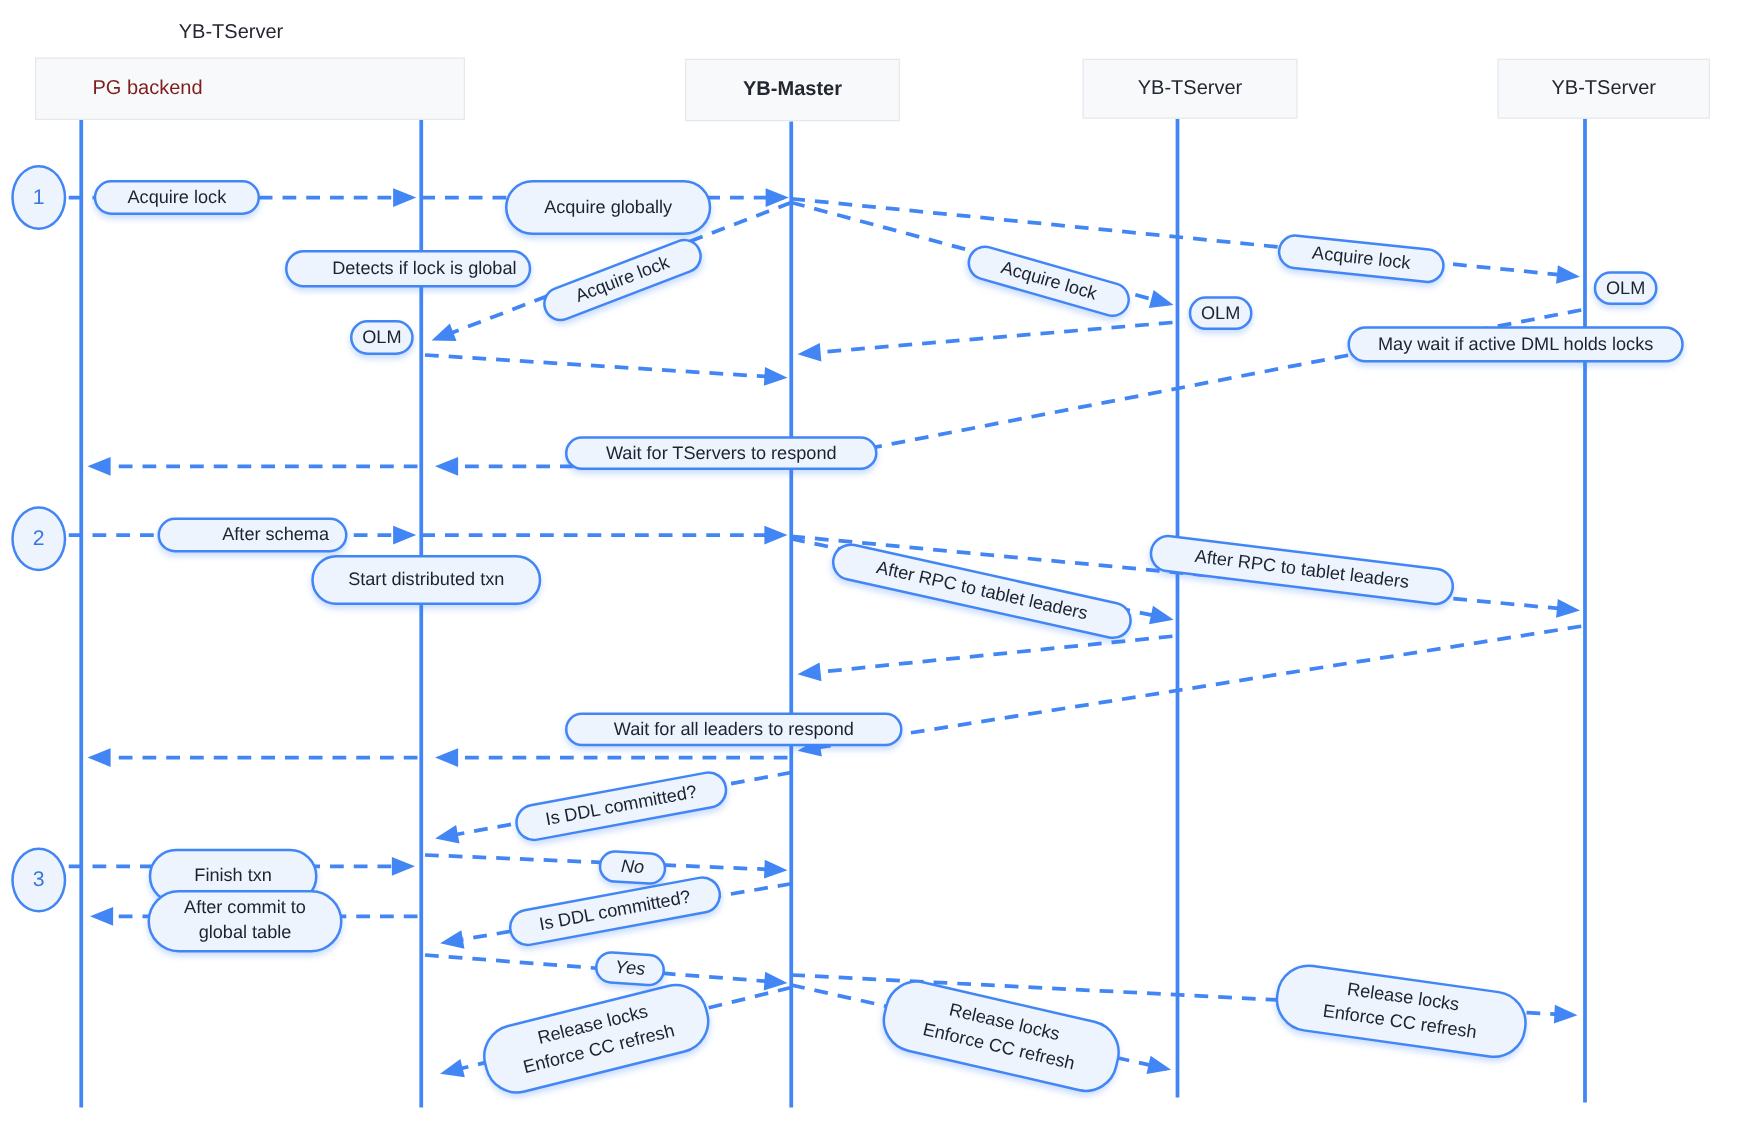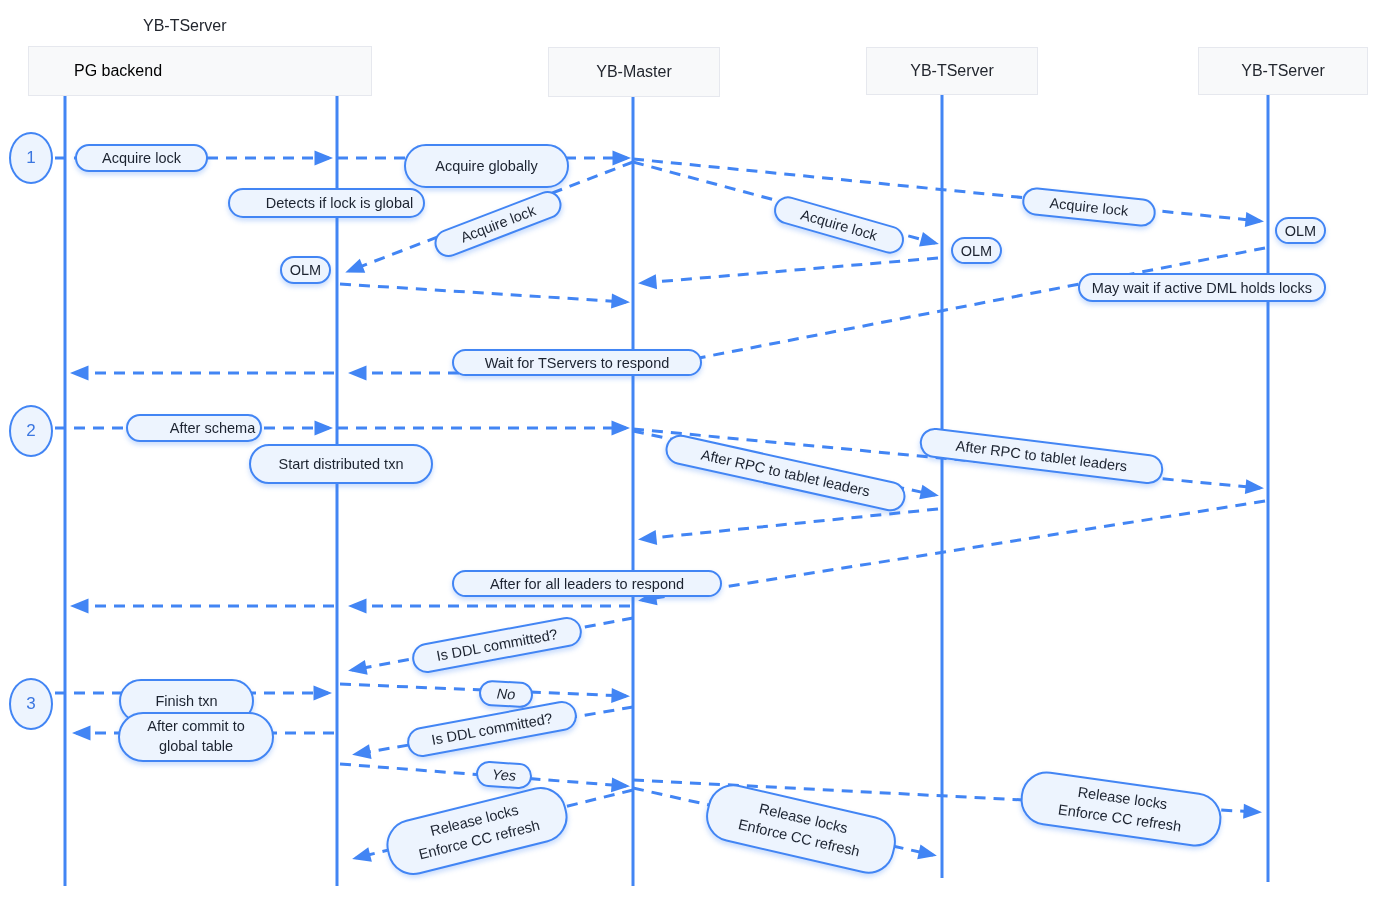--- a/index.html
+++ b/index.html
@@ -22,21 +22,21 @@
     position:absolute;box-sizing:border-box;background:#f8f9fa;border:1.5px solid #e6e8ee;
     display:flex;align-items:center;justify-content:center;font-size:16px;color:#23272f;
   }
   .grouplabel{position:absolute;font-size:16px;color:#23272f;}
   .stepcircle{
     position:absolute;box-sizing:border-box;width:44px;height:52px;border:2.5px solid #4285f4;
     border-radius:50%;background:#edf4fe;color:#3b76e0;display:flex;align-items:center;justify-content:center;
     font-size:17px;
   }
   .groupnames{position:absolute;left:0;top:0;width:100%;height:100%;}
-  .groupnames span{position:absolute;top:0;height:100%;display:flex;align-items:center;font-size:16px;color:#000000;}
+  .groupnames span{position:absolute;top:0;height:100%;display:flex;align-items:center;font-size:16px;color:#7f1d1d;}
 </style>
 </head>
 <body>
 
 <div class="stage">
 
   <svg class="wires" width="1396" height="908" viewBox="0 0 1396 908">
     <defs>
       <marker id="arr" viewBox="0 0 20 16" markerWidth="20" markerHeight="16" refX="15" refY="8" orient="auto" markerUnits="userSpaceOnUse">
         <path d="M0.5,0.5 L19,8 L0.5,15.5 Z" fill="#4285f4"></path>
@@ -81,45 +81,45 @@
   </svg>
 
   <div class="grouplabel" style="left:143px;top:17px;">YB-TServer</div>
 
   <div class="pbox" style="left:28px;top:46px;width:344px;height:50px;">
     <div class="groupnames">
       <span style="left:45px;">PG backend</span>
     </div>
   </div>
 
-  <div class="pbox" style="left:548px;top:47px;width:172px;height:50px;">YB-Master</div>
+  <div class="pbox" style="left:548px;top:47px;width:172px;height:50px;font-weight:bold;">YB-Master</div>
   <div class="pbox" style="left:866px;top:47px;width:172px;height:48px;">YB-TServer</div>
   <div class="pbox" style="left:1198px;top:47px;width:170px;height:48px;">YB-TServer</div>
 
   <div class="stepcircle" style="left:9px;top:132px;">1</div>
   <div class="stepcircle" style="left:9px;top:405px;">2</div>
   <div class="stepcircle" style="left:9px;top:678px;">3</div>
 
   <div class="pill" style="left:75px;top:144px;width:133px;height:28px;">Acquire lock</div>
   <div class="pill" style="left:404px;top:144px;width:165px;height:44px;">Acquire globally</div>
-  <div class="pill" style="left:228px;top:188px;width:197px;height:30px;padding-left:26px;">Detects if lock is global</div>
+  <div class="pill" style="left:228px;top:200px;width:197px;height:30px;padding-left:26px;">Detects if lock is global</div>
   <div class="pill" style="left:431px;top:210px;width:134px;height:28px;transform:rotate(-21deg);">Acquire lock</div>
   <div class="pill" style="left:280px;top:256px;width:51px;height:28px;">OLM</div>
   <div class="pill" style="left:772px;top:211px;width:134px;height:28px;transform:rotate(16deg);">Acquire lock</div>
   <div class="pill" style="left:951px;top:237px;width:51px;height:27px;">OLM</div>
   <div class="pill" style="left:1022px;top:193px;width:134px;height:28px;transform:rotate(6deg);">Acquire lock</div>
   <div class="pill" style="left:1275px;top:217px;width:51px;height:27px;">OLM</div>
-  <div class="pill" style="left:1078px;top:261px;width:248px;height:29px;margin-top:12px;">May wait if active DML holds locks</div>
+  <div class="pill" style="left:1078px;top:261px;width:269px;height:29px;">May wait if active DML holds locks</div>
   <div class="pill" style="left:452px;top:317px;width:250px;height:27px;margin-top:32px;">Wait for TServers to respond</div>
 
-  <div class="pill" style="left:126px;top:414px;width:136px;height:28px;padding-left:37px;">After schema</div>
+  <div class="pill" style="left:126px;top:414px;width:152px;height:28px;padding-left:37px;">After schema</div>
   <div class="pill" style="left:249px;top:444px;width:184px;height:40px;">Start distributed txn</div>
   <div class="pill" style="left:663px;top:458px;width:245px;height:30px;transform:rotate(12.5deg);">After RPC to tablet leaders</div>
   <div class="pill" style="left:919px;top:441px;width:245px;height:30px;transform:rotate(7deg);">After RPC to tablet leaders</div>
-  <div class="pill" style="left:452px;top:570px;width:270px;height:27px;">After for all leaders to respond</div>
+  <div class="pill" style="left:452px;top:570px;width:270px;height:27px;">Wait for all leaders to respond</div>
   <div class="pill" style="left:411px;top:630px;width:172px;height:30px;transform:rotate(-10.5deg);">Is DDL committed?</div>
 
   <div class="pill" style="left:119px;top:679px;width:135px;height:44px;">Finish txn</div>
   <div class="pill italic" style="left:479px;top:681px;width:54px;height:26px;transform:rotate(3deg);">No</div>
   <div class="pill multi" style="left:118px;top:712px;width:156px;height:50px;">
     <span>After commit to</span>
     <span>global table</span>
   </div>
   <div class="pill" style="left:406px;top:714px;width:172px;height:30px;transform:rotate(-10.5deg);">Is DDL committed?</div>
   <div class="pill italic" style="left:476px;top:762px;width:56px;height:26px;transform:rotate(4deg);">Yes</div>

